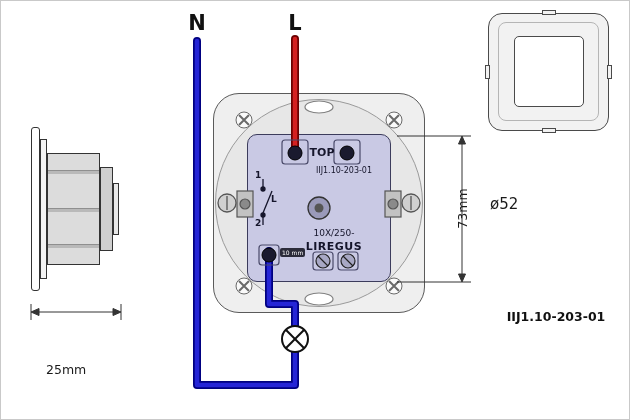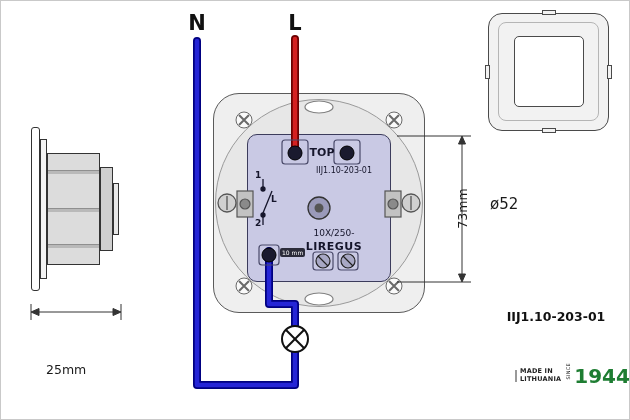--- a/index.html
+++ b/index.html
@@ -195,27 +195,14 @@
   <div class="txt t-rating">10X/250-</div>
   <div class="txt t-brand">LIREGUS</div>
   <div class="txt t-gauge">10 mm</div>
 
   <div class="txt t-dim dim25">25mm</div>
   <div class="txt t-dim dim73">73mm</div>
   <div class="txt t-dim dia">ø52</div>
 
   <div class="txt product-model">IIJ1.10-203-01</div>
 
-  <div class="txt badge">
-    <span class="flag">
-        <i class="y"></i>
-        <i class="g"></i>
-        <i class="r"></i>
-      </span>
-    <span class="made">
-      <span>MADE IN</span>
-      <span>LITHUANIA</span>
-    </span>
-    <span class="since">SINCE</span>
-    <span class="year">1944</span>
-  </div>
 
 </div>
 
 </body></html>

